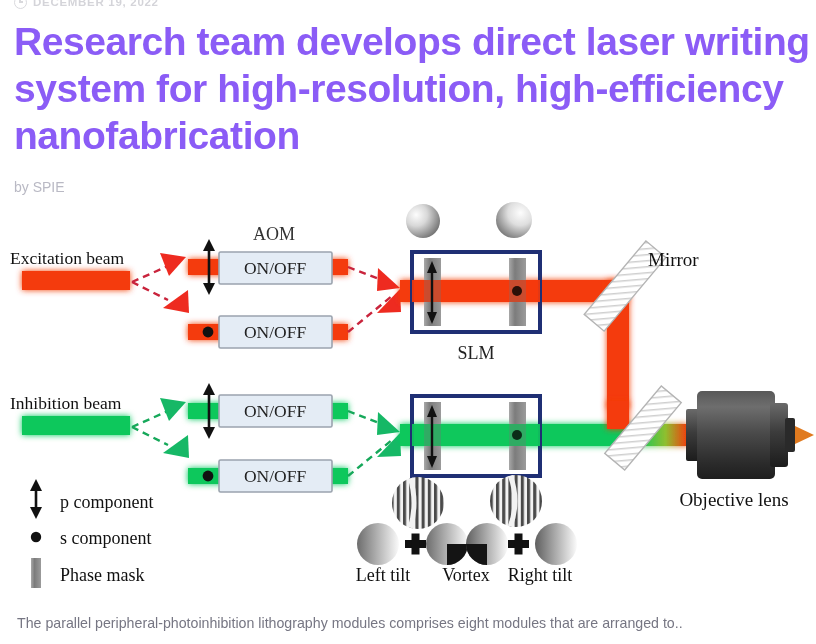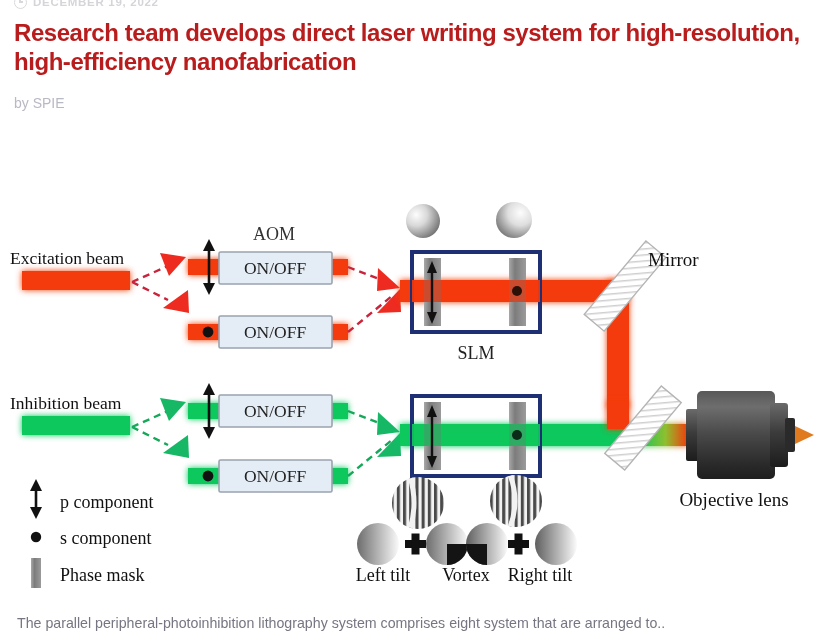--- a/index.html
+++ b/index.html
@@ -45,25 +45,25 @@
   .meta-date {
     font-size: 11.5px;
     letter-spacing: .7px;
     color: #8f8f9c;
     font-weight: 700;
     white-space: nowrap;
   }
 
   .headline {
     margin: 8px 0 0 0;
-    font-size: 24px;
+    font-size: 39px;
     line-height: 1.21;
     font-weight: 700;
     letter-spacing: -0.45px;
-    color: #b91c1c;
+    color: #8b5cf6;
     font-family: "Liberation Sans", sans-serif;
     width: 800px;
   }
   .byline {
     margin-top: 19px;
     font-size: 14px;
     color: #b9b9c4;
     font-weight: 400;
   }
 
@@ -386,13 +386,13 @@
 
     <circle cx="556" cy="348" r="21" fill="url(#gradTiltR)"></circle>
 
     <text x="383" y="385" class="serif" font-size="18" fill="#111" text-anchor="middle">Left tilt</text>
     <text x="466" y="385" class="serif" font-size="18" fill="#111" text-anchor="middle">Vortex</text>
     <text x="540" y="385" class="serif" font-size="18" fill="#111" text-anchor="middle">Right tilt</text>
   </g>
 </svg>
 </div>
 
-<div class="caption">The parallel peripheral-photoinhibition lithography system comprises eight system that are arranged to..</div>
+<div class="caption">The parallel peripheral-photoinhibition lithography modules comprises eight modules that are arranged to..</div>
 
 </body></html>

